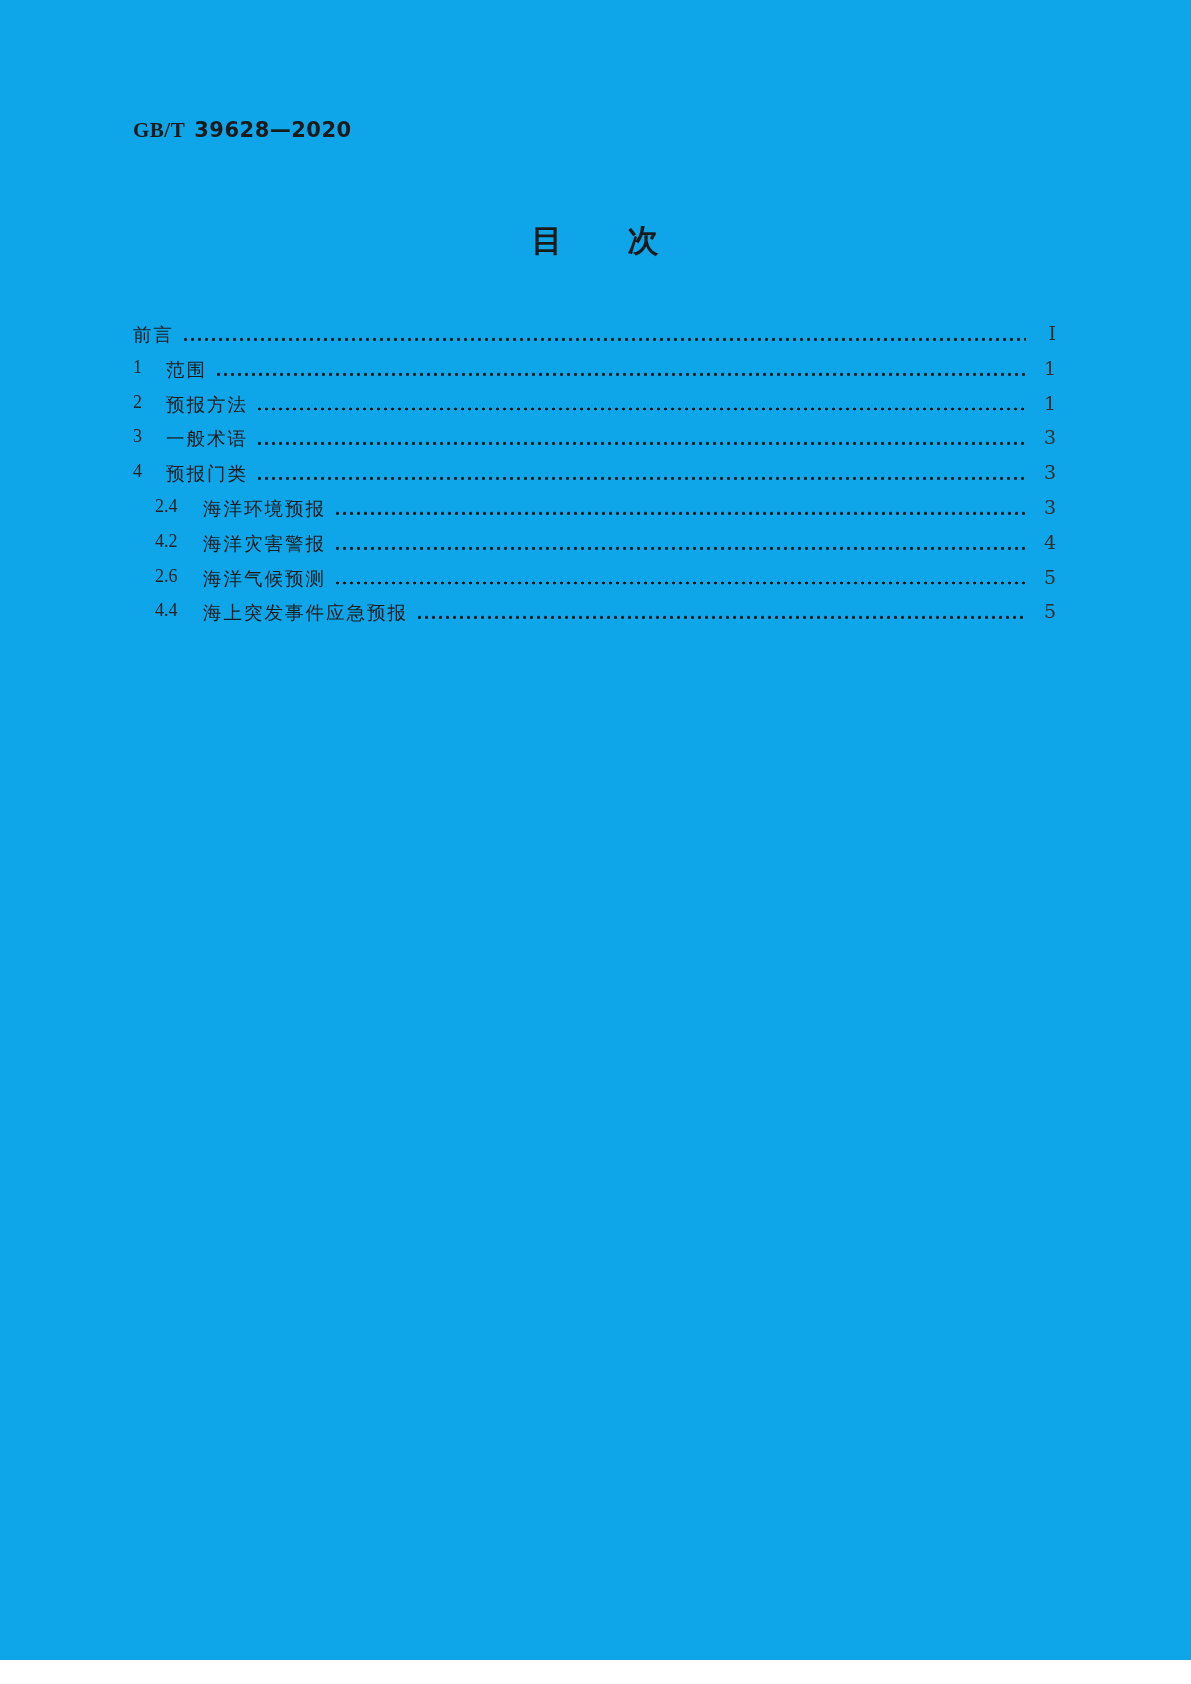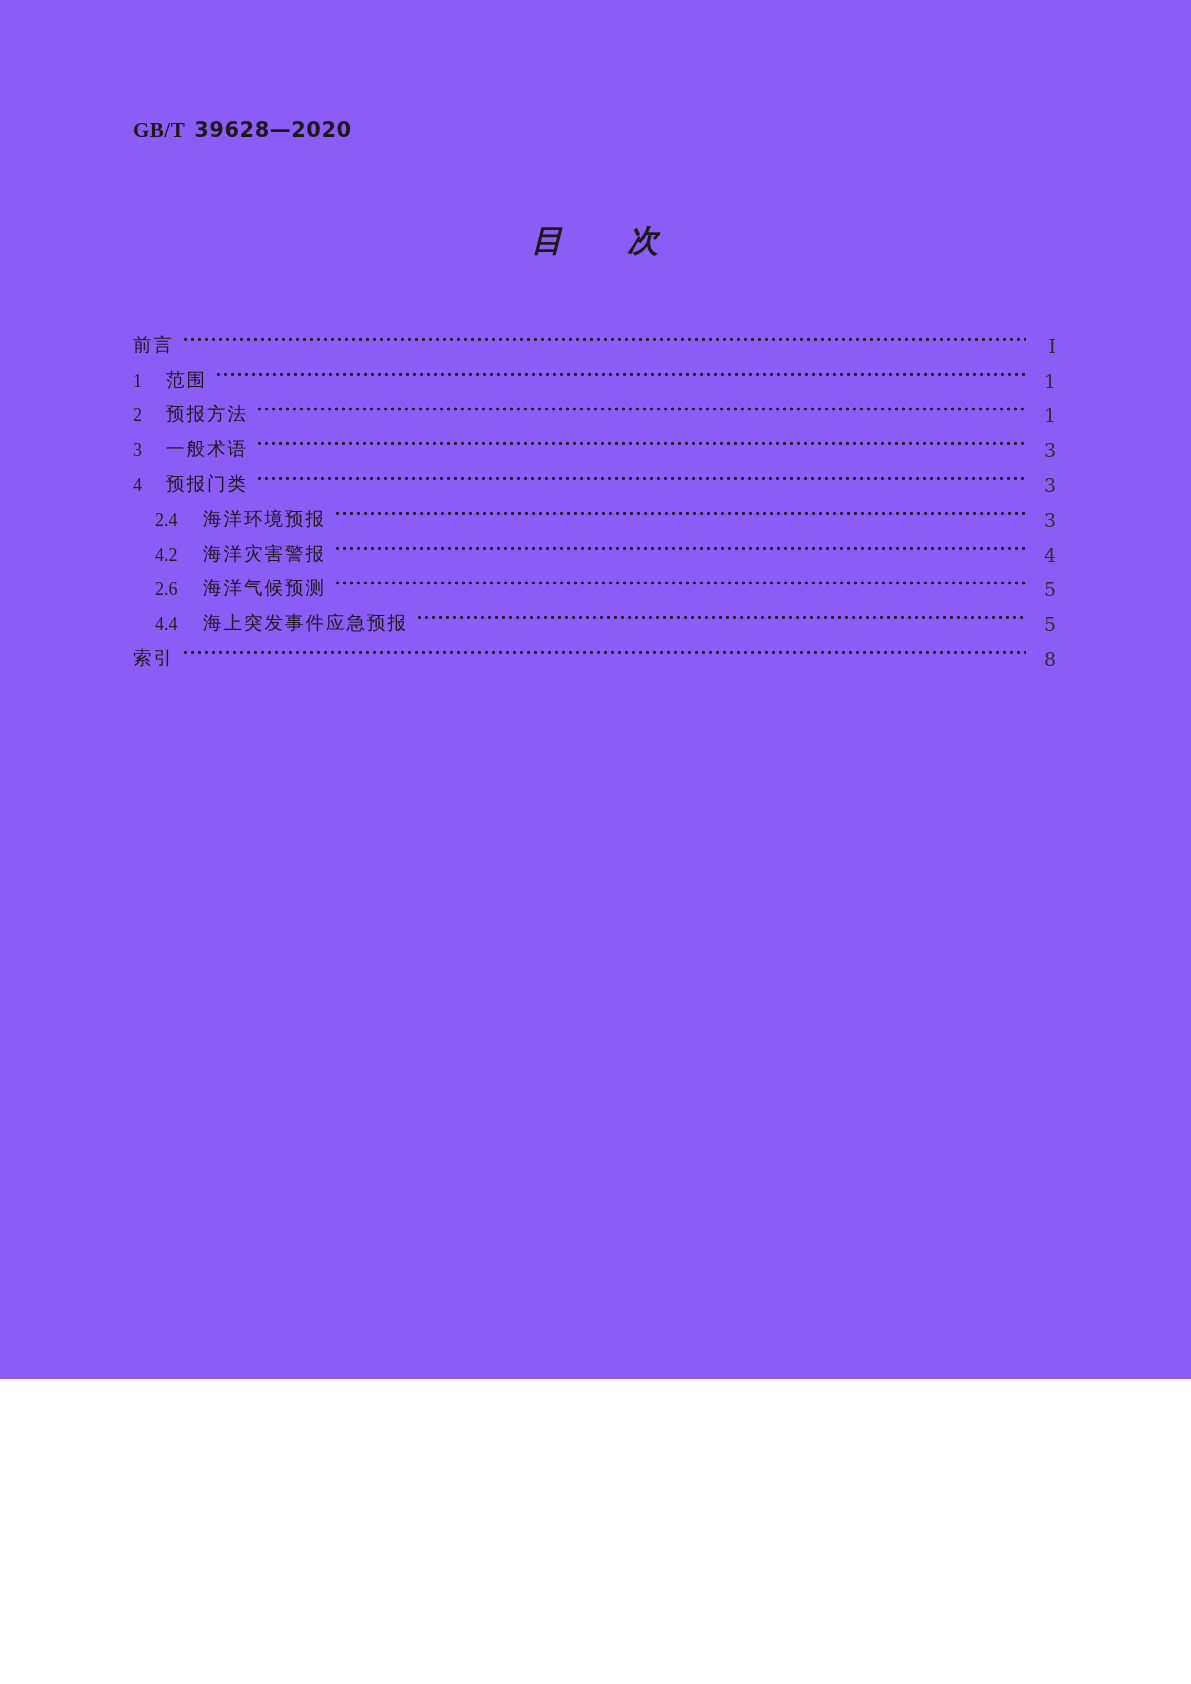--- a/index.html
+++ b/index.html
@@ -3,22 +3,22 @@
 <meta charset="utf-8">
 <style>
   html, body {
     margin: 0;
     padding: 0;
     background: #ffffff;
   }
   .page {
     position: relative;
     width: 1191px;
-    height: 1379px;
-    background: #8b5cf6;
+    height: 1660px;
+    background: #0ea5e9;
     color: #1a1a1a;
     font-family: "Liberation Serif", "DejaVu Serif", serif;
     overflow: hidden;
   }
   .header-row {
     position: absolute;
     left: 133px;
     top: 118px;
     font-size: 21px;
     font-weight: bold;
@@ -38,31 +38,30 @@
     position: absolute;
     top: 220px;
     left: 0;
     width: 100%;
     margin: 0;
     text-align: center;
     font-size: 31px;
     font-weight: bold;
     letter-spacing: 1px;
     white-space: pre;
-    font-style: italic;
   }
   .toc {
     position: absolute;
     left: 133px;
     top: 322px;
     width: 923px;
   }
   .toc-row {
     display: flex;
-    align-items: flex-end;
+    align-items: flex-start;
     height: 34.8px;
     font-size: 18.5px;
     white-space: nowrap;
   }
   .toc-row.lvl2 { padding-left: 22px; }
   .toc-num {
     flex: none;
     font-size: 18px;
     color: #222222;
   }
@@ -149,20 +148,15 @@
         <span class="toc-label">海洋气候预测</span>
         <span class="toc-dots"></span>
         <span class="toc-page">5</span>
       </div>
       <div class="toc-row lvl2">
         <span class="toc-num">4.4</span>
         <span class="toc-label">海上突发事件应急预报</span>
         <span class="toc-dots"></span>
         <span class="toc-page">5</span>
       </div>
-      <div class="toc-row lvl0">
-        <span class="toc-label">索引</span>
-        <span class="toc-dots"></span>
-        <span class="toc-page">8</span>
-      </div>
     </div>
 
 </div>
 
 </body></html>

